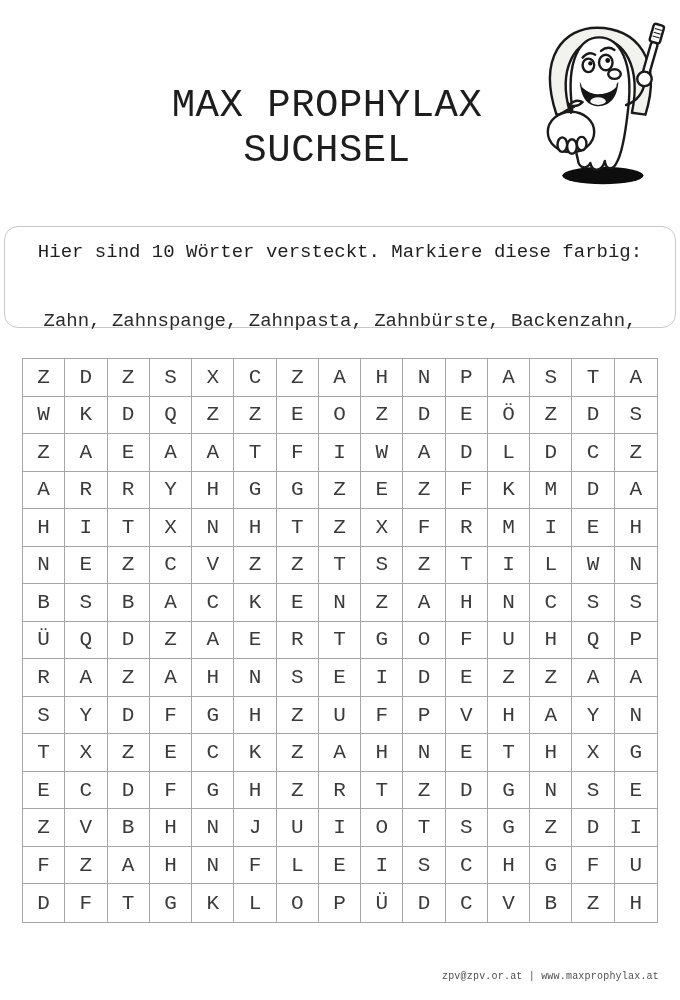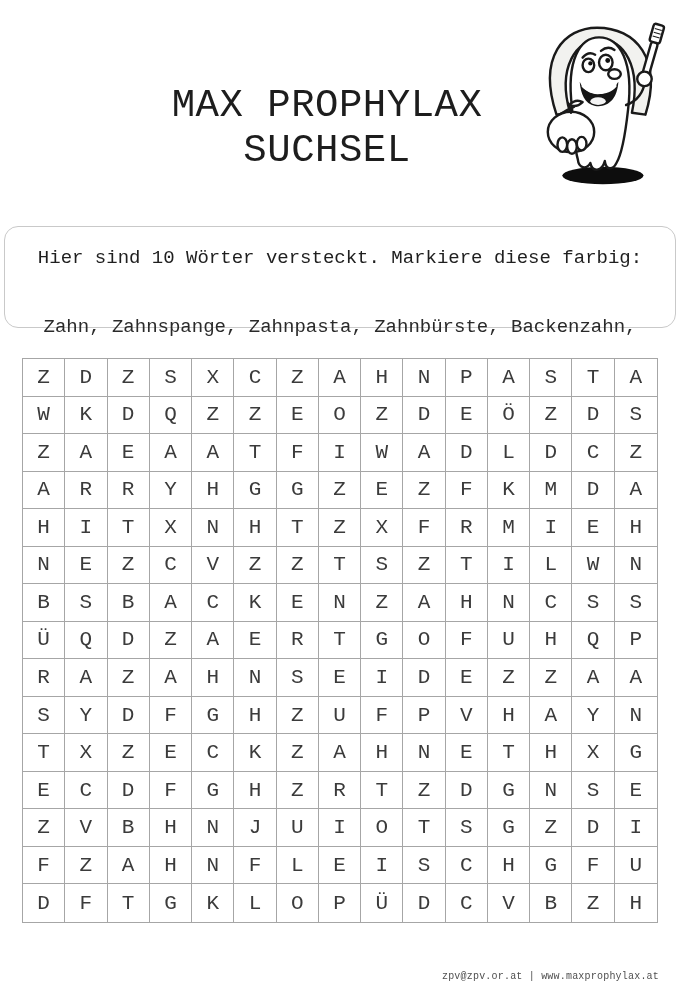--- a/index.html
+++ b/index.html
@@ -12,21 +12,21 @@
     position:absolute;top:84px;left:0;width:654px;text-align:center;
     font-size:39px;line-height:45px;font-weight:400;letter-spacing:0.5px;color:#1d1d1d;
   }
   
   .mascot{position:absolute;top:18px;right:6px;width:148px;height:174px;}
   
   .instructions{
     position:absolute;top:226px;left:4px;right:4px;height:102px;
     border:1.5px solid var(--box-border,#c9c9c9);border-radius:14px;
     display:flex;flex-direction:column;align-items:center;justify-content:flex-start;
-    padding-top:17px;box-sizing:border-box;background:#fff;
+    padding-top:11px;box-sizing:border-box;background:#fff;
   }
   .instr-heading{font-size:19px;font-weight:500;color:#1f1f1f;line-height:29px;}
   .instr-line{font-size:19px;font-weight:400;color:#2a2a2a;line-height:29px;margin-top:40px;}
   
   .grid{
     position:absolute;left:22px;top:358px;width:636px;height:565px;
     display:grid;grid-template-columns:repeat(15,1fr);grid-auto-rows:1fr;
     border:1px solid var(--grid-line,#a6a6a6);box-sizing:border-box;background:#fff;
   }
   .cell{

